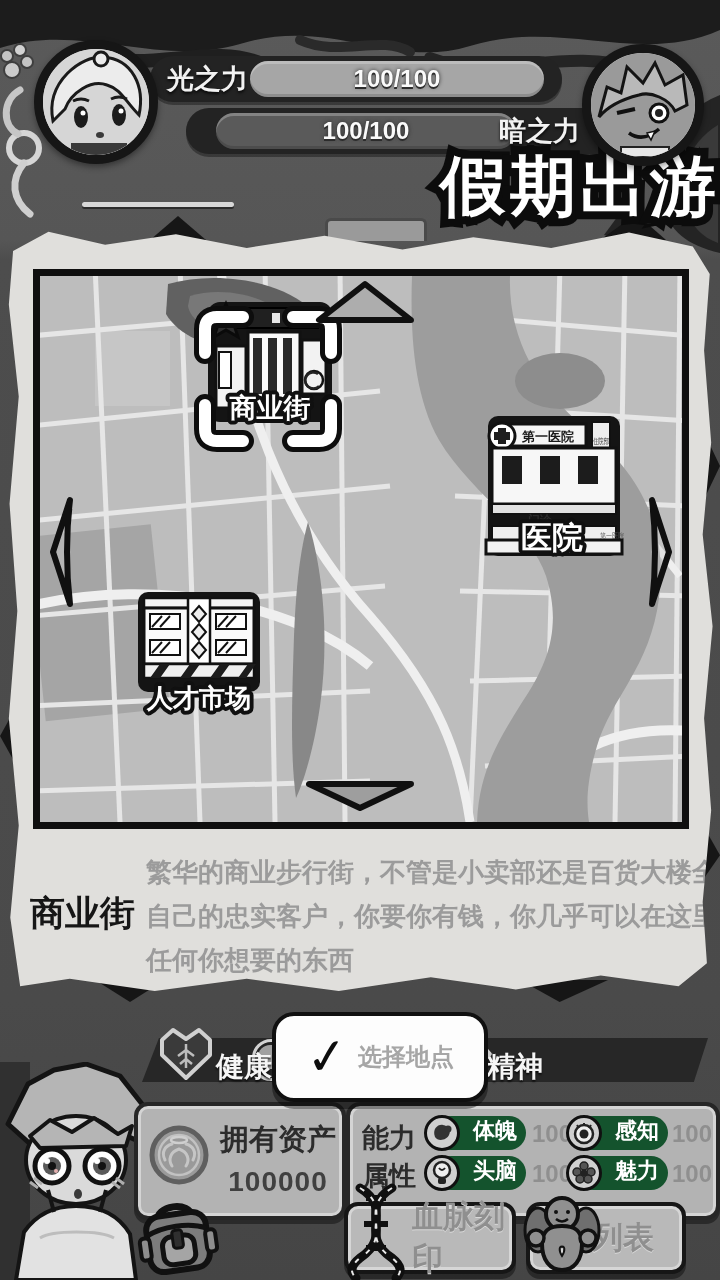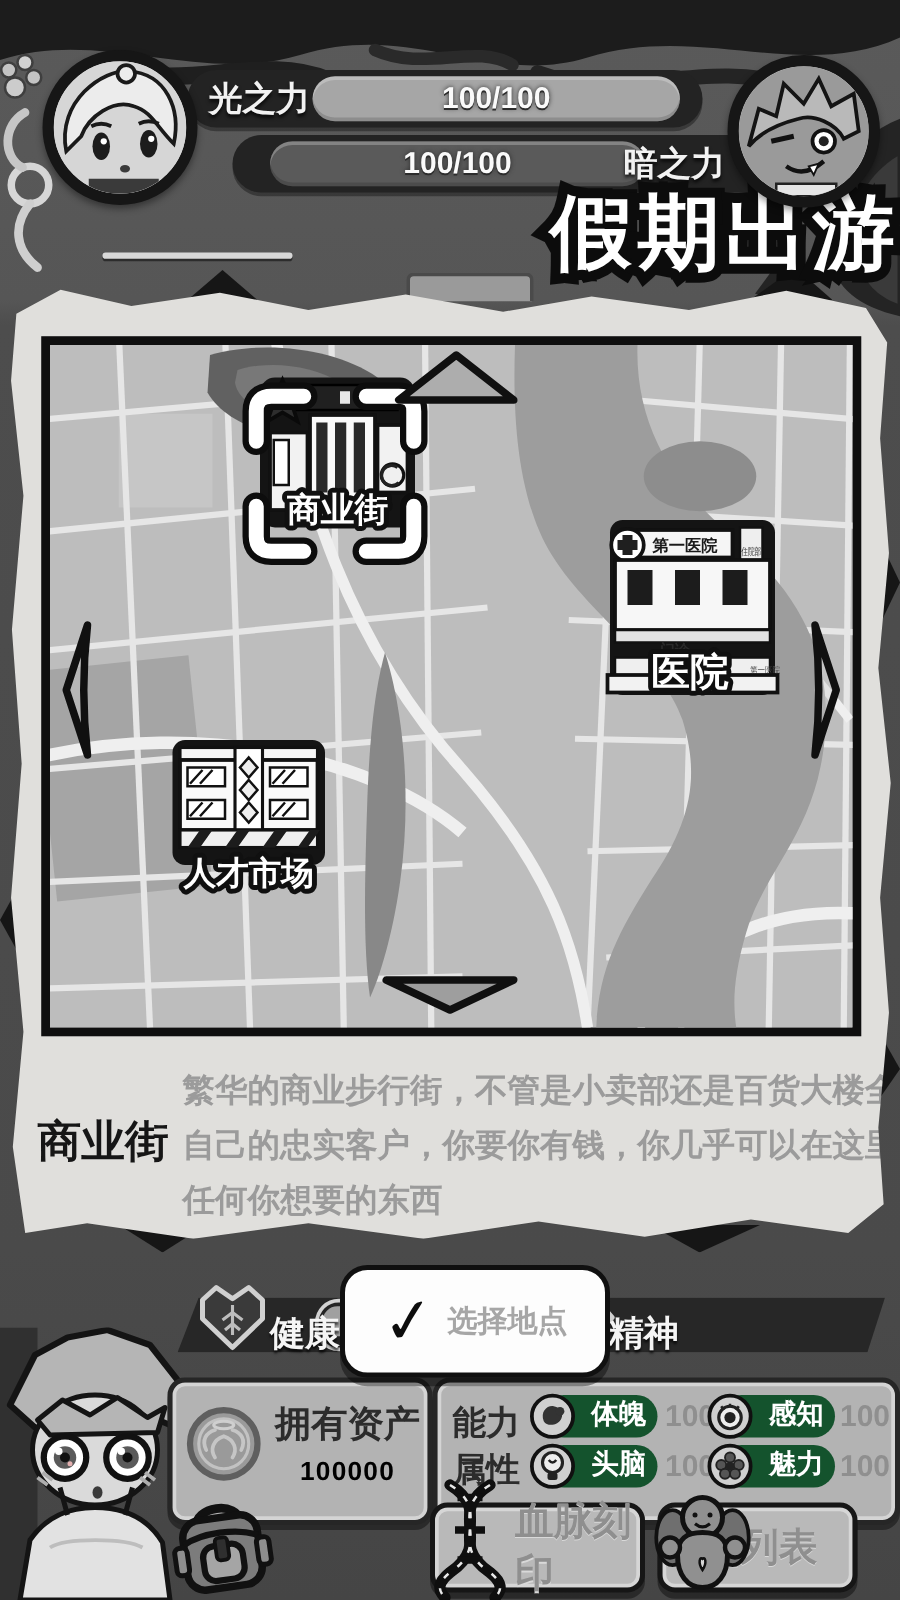--- a/index.html
+++ b/index.html
@@ -73,21 +73,21 @@
   .select-btn{position:absolute;left:272px;top:1012px;width:208px;height:82px;background:#fdfdfd;
               border:4px solid #101010;border-radius:22px;z-index:10;display:flex;align-items:center;
               justify-content:center;gap:10px;box-shadow:0 7px 0 rgba(0,0,0,.4);cursor:pointer;}
   .select-check{font-size:50px;font-weight:900;color:#0d0d0d;transform:rotate(-6deg);line-height:1;}
   .select-label{font-size:24px;font-weight:bold;color:#a6a6a6;}
   .panel{position:absolute;background:#b3b3b3;border:4px solid #262626;border-radius:14px;
          box-shadow:inset 0 0 0 3px #d4d4d4, 0 4px 0 rgba(0,0,0,.4);z-index:3;}
   .assets-panel{left:134px;top:1102px;width:204px;height:110px;}
   .assets-text{position:absolute;left:82px;top:14px;}
   .assets-label{font-size:29px;font-weight:900;color:#2c2c2c;}
-  .assets-value{margin-top:6px;text-align:center;font-size:21px;font-weight:bold;color:#000000;letter-spacing:1px;}
+  .assets-value{margin-top:6px;text-align:center;font-size:28px;font-weight:bold;color:#404040;letter-spacing:1px;}
   .coin-box{position:absolute;left:10px;top:18px;}
   .attr-panel{left:346px;top:1102px;width:366px;height:110px;}
   .attr-head{position:absolute;left:12px;font-size:27px;font-weight:900;color:#2c2c2c;}
   .pill{position:absolute;width:92px;height:34px;background:#14532d;border-radius:17px;
         display:flex;align-items:flex-start;justify-content:flex-end;padding-right:9px;box-sizing:border-box;}
   .pill-name{font-size:22px;font-weight:bold;color:#ffffff;}
   .pill-icon{position:absolute;width:30px;height:30px;border-radius:50%;background:#d0d0d0;
              border:3px solid #101010;z-index:4;}
   .attr-value{position:absolute;font-size:24px;font-weight:bold;color:#8f8f8f;}
   .menu-btn{position:absolute;top:1202px;height:72px;background:#b9b9b9;border:4px solid #161616;

